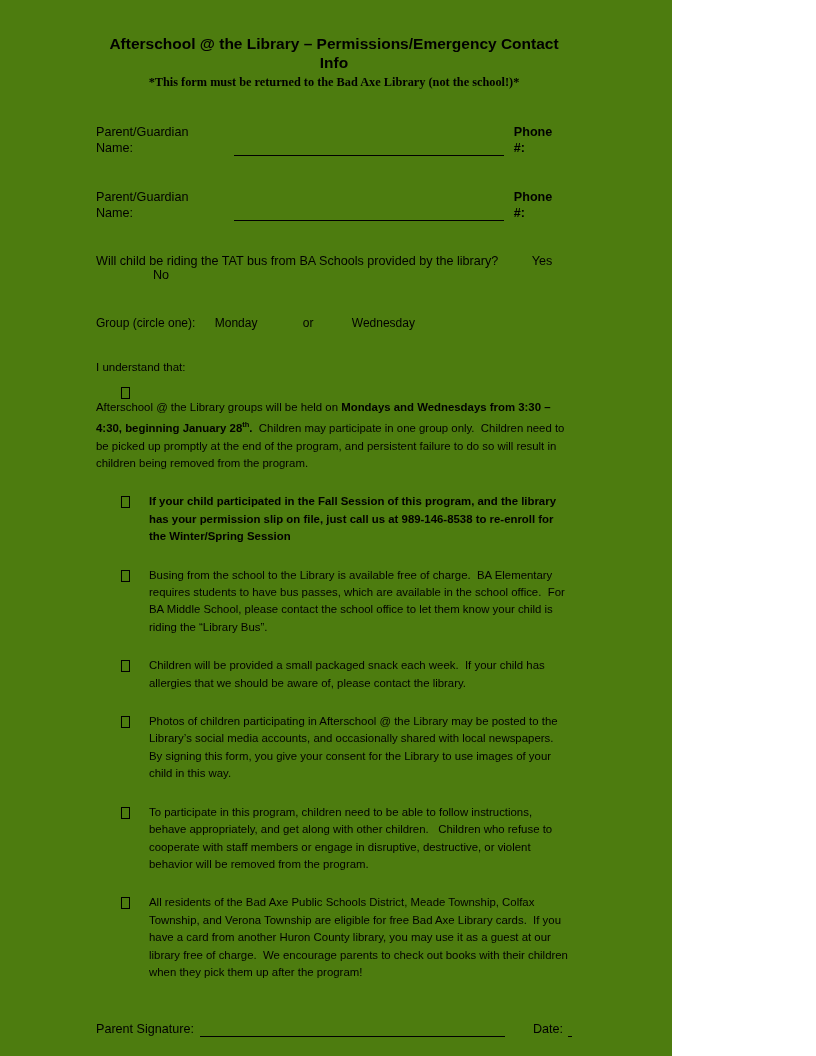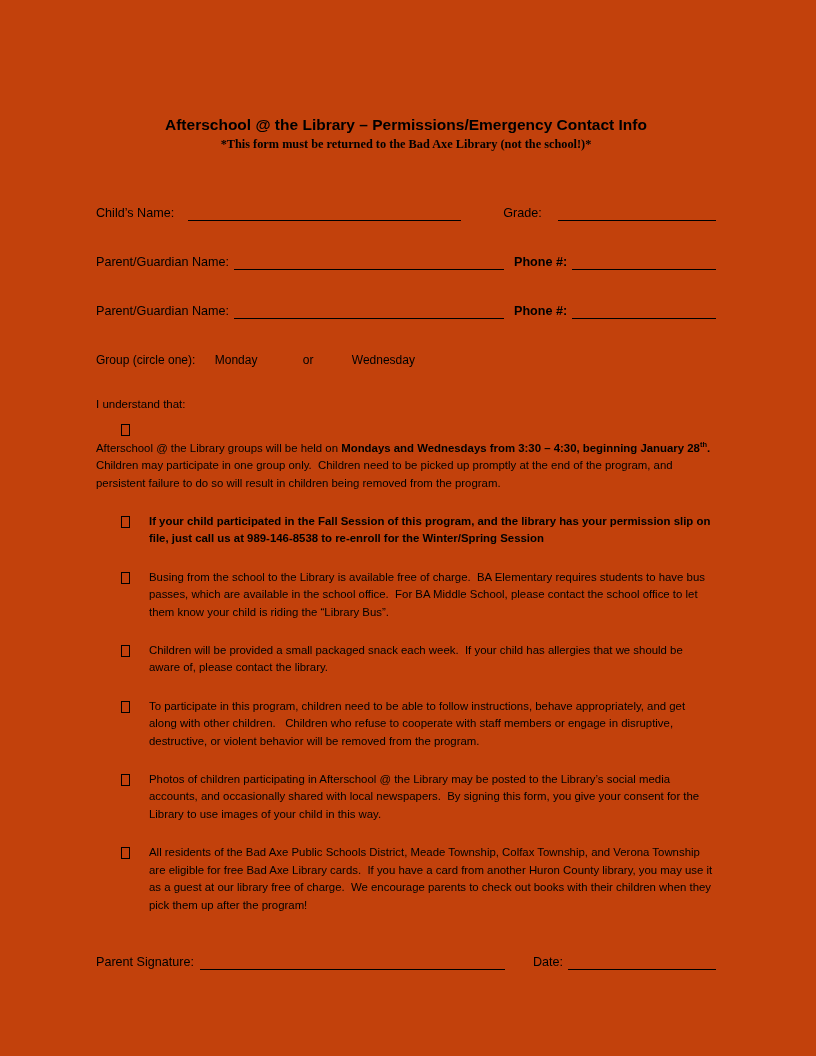--- a/index.html
+++ b/index.html
@@ -1,20 +1,20 @@
 <!DOCTYPE html>
 <html><head>
 <meta charset="utf-8">
 <style>
   html,body { margin:0; padding:0; background:#ffffff; }
   .page {
-    width:816px; height:1056px; background:#c2410c; color:#000;
+    width:672px; height:1056px; background:#4d7c0f; color:#000;
     font-family:"Liberation Sans", sans-serif;
     box-sizing:border-box;
-    padding:115px 100px 0 96px;
+    padding:34px 100px 0 96px;
     overflow:hidden;
   }
   .title   { text-align:center; font-weight:bold; font-size:15.5px; line-height:19px; }
   .subtitle{ text-align:center; font-weight:bold; font-size:12.3px; line-height:17px; margin-top:2px;font-family:Liberation Serif, serif; }
 
   .fieldrow { display:flex; align-items:flex-end; font-size:12.6px; line-height:16px; }
   .row1 { margin-top:52px; }
   .rowgap { margin-top:33px; }
   .line { display:inline-block; border-bottom:1px solid #000; height:14px; }
   .ln-child  { width:273px; margin-left:14px; }
@@ -52,41 +52,40 @@
   .lbl-date{ margin-left:28px; }
 </style>
 </head>
 <body>
 
 <div class="page">
 
   <div class="title">Afterschool @ the Library – Permissions/Emergency Contact Info</div>
   <div class="subtitle">*This form must be returned to the Bad Axe Library (not the school!)*</div>
 
-  <div class="fieldrow row1">
-    <span>Child’s Name:</span>
-    <span class="line ln-child"></span>
-    <span class="lbl-grade">Grade:</span>
-    <span class="line ln-flex ml16"></span>
-  </div>
 
   <div class="fieldrow rowgap">
     <span>Parent/Guardian Name:</span>
     <span class="line ln-parent"></span>
     <span class="ml10">Phone #:</span>
     <span class="line ln-flex ml5"></span>
   </div>
 
   <div class="fieldrow rowgap">
     <span>Parent/Guardian Name:</span>
     <span class="line ln-parent"></span>
     <span class="ml10">Phone #:</span>
     <span class="line ln-flex ml5"></span>
   </div>
 
+  <div class="busrow">
+    <span>Will child be riding the TAT bus from BA Schools provided by the library?</span>
+    <span class="opt-yes">Yes</span>
+    <span class="opt-no">No</span>
+  </div>
 
   <div class="grouprow">
     <span>Group (circle one):</span>
     <span class="opt-mon">Monday</span>
     <span class="opt-or">or</span>
     <span class="opt-wed">Wednesday</span>
   </div>
 
   <div class="intro">I understand that:</div>
 
@@ -107,26 +106,26 @@
       <div class="btext"><span>Busing from the school to the Library is available free of charge.  BA Elementary requires students to have bus passes, which are available in the school office.  For BA Middle School, please contact the school office to let them know your child is riding the “Library Bus”.</span></div>
     </div>
 
     <div class="bullet">
       <span class="box"></span>
       <div class="btext"><span>Children will be provided a small packaged snack each week.  If your child has allergies that we should be aware of, please contact the library.</span></div>
     </div>
 
     <div class="bullet">
       <span class="box"></span>
-      <div class="btext"><span>To participate in this program, children need to be able to follow instructions, behave appropriately, and get along with other children.   Children who refuse to cooperate with staff members or engage in disruptive, destructive, or violent behavior will be removed from the program.</span></div>
+      <div class="btext"><span>Photos of children participating in Afterschool @ the Library may be posted to the Library’s social media accounts, and occasionally shared with local newspapers.  By signing this form, you give your consent for the Library to use images of your child in this way.</span></div>
     </div>
 
     <div class="bullet">
       <span class="box"></span>
-      <div class="btext"><span>Photos of children participating in Afterschool @ the Library may be posted to the Library’s social media accounts, and occasionally shared with local newspapers.  By signing this form, you give your consent for the Library to use images of your child in this way.</span></div>
+      <div class="btext"><span>To participate in this program, children need to be able to follow instructions, behave appropriately, and get along with other children.   Children who refuse to cooperate with staff members or engage in disruptive, destructive, or violent behavior will be removed from the program.</span></div>
     </div>
 
     <div class="bullet">
       <span class="box"></span>
       <div class="btext"><span>All residents of the Bad Axe Public Schools District, Meade Township, Colfax Township, and Verona Township are eligible for free Bad Axe Library cards.  If you have a card from another Huron County library, you may use it as a guest at our library free of charge.  We encourage parents to check out books with their children when they pick them up after the program!</span></div>
     </div>
 
   </div>
 
   <div class="fieldrow sigrow">

